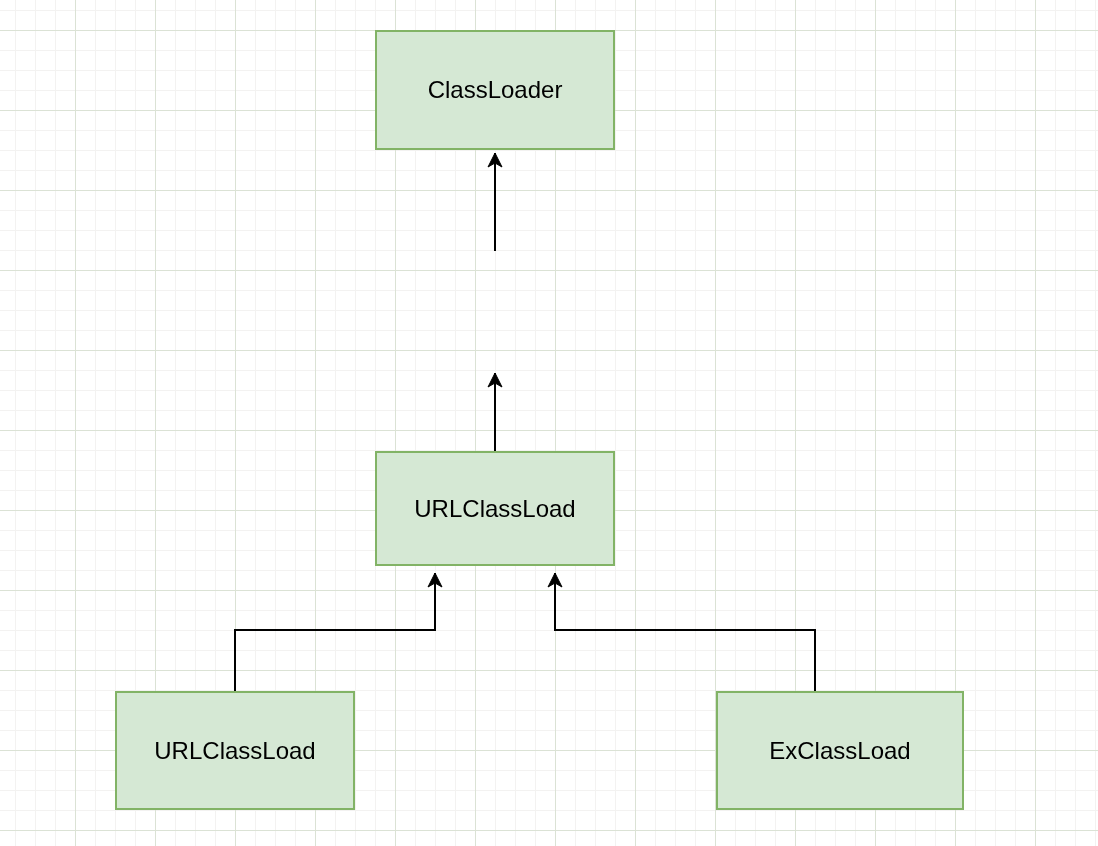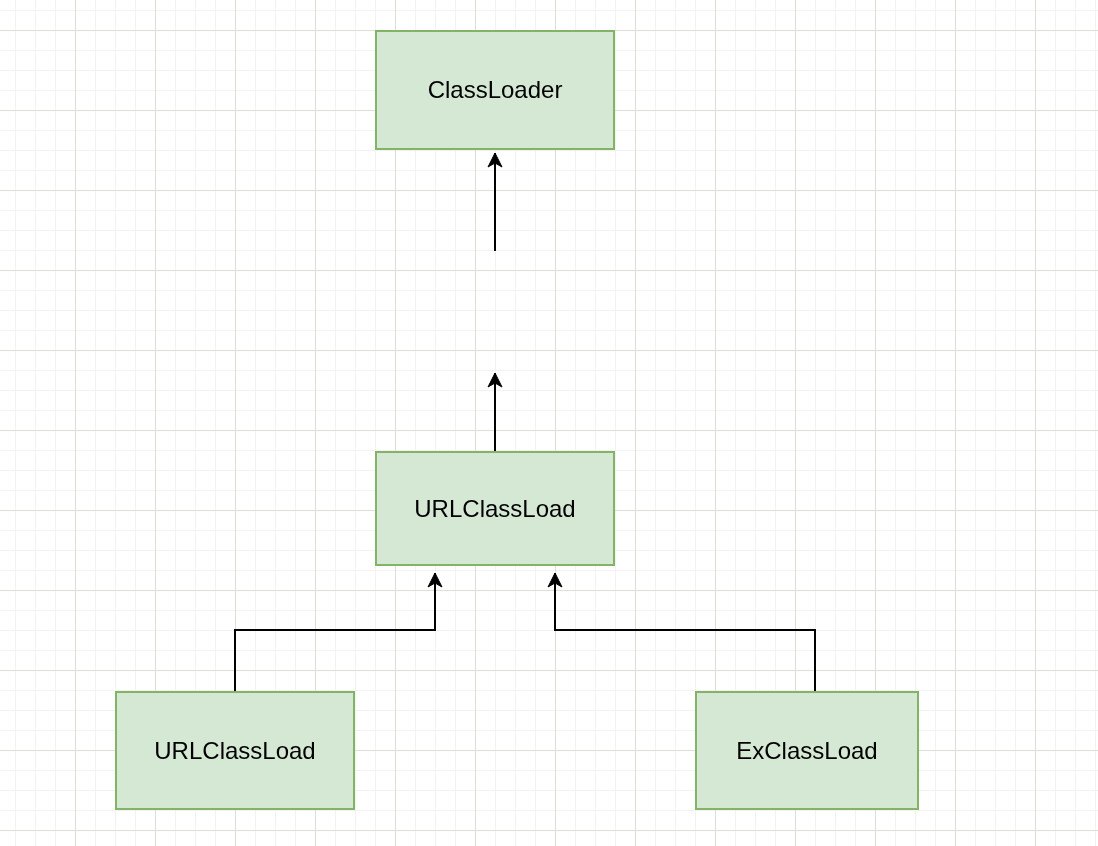--- a/index.html
+++ b/index.html
@@ -45,21 +45,21 @@
     text-align: center;
     font-size: 24px;
     color: #000000;
     cursor: default;
     user-select: none;
   }
   .node-classloader      { left: 375px; top:  30px; width: 240px; height: 120px; }
   .node-secureclassload  { left: 375px; top: 251px; width: 240px; height: 119px; }
   .node-urlclassload     { left: 375px; top: 451px; width: 240px; height: 115px; }
   .node-appclassload     { left: 115px; top: 691px; width: 240px; height: 119px; }
-  .node-exclassload      { left: 695px; top: 691px; width: 224px; height: 119px; }
+  .node-exclassload      { left: 716px; top: 691px; width: 248px; height: 119px; }
 </style>
 </head>
 <body>
 
 <div class="canvas">
 
   <svg class="edges" width="1098" height="846" viewBox="0 0 1098 846" xmlns="http://www.w3.org/2000/svg">
     <defs>
       <marker id="arrow" markerUnits="userSpaceOnUse" markerWidth="20" markerHeight="20" viewBox="0 0 20 20" refX="17" refY="10" orient="auto">
         <path d="M17,10 L3,3 L7,10 L3,17 Z" fill="#000000" stroke="#000000" stroke-width="1"></path>

